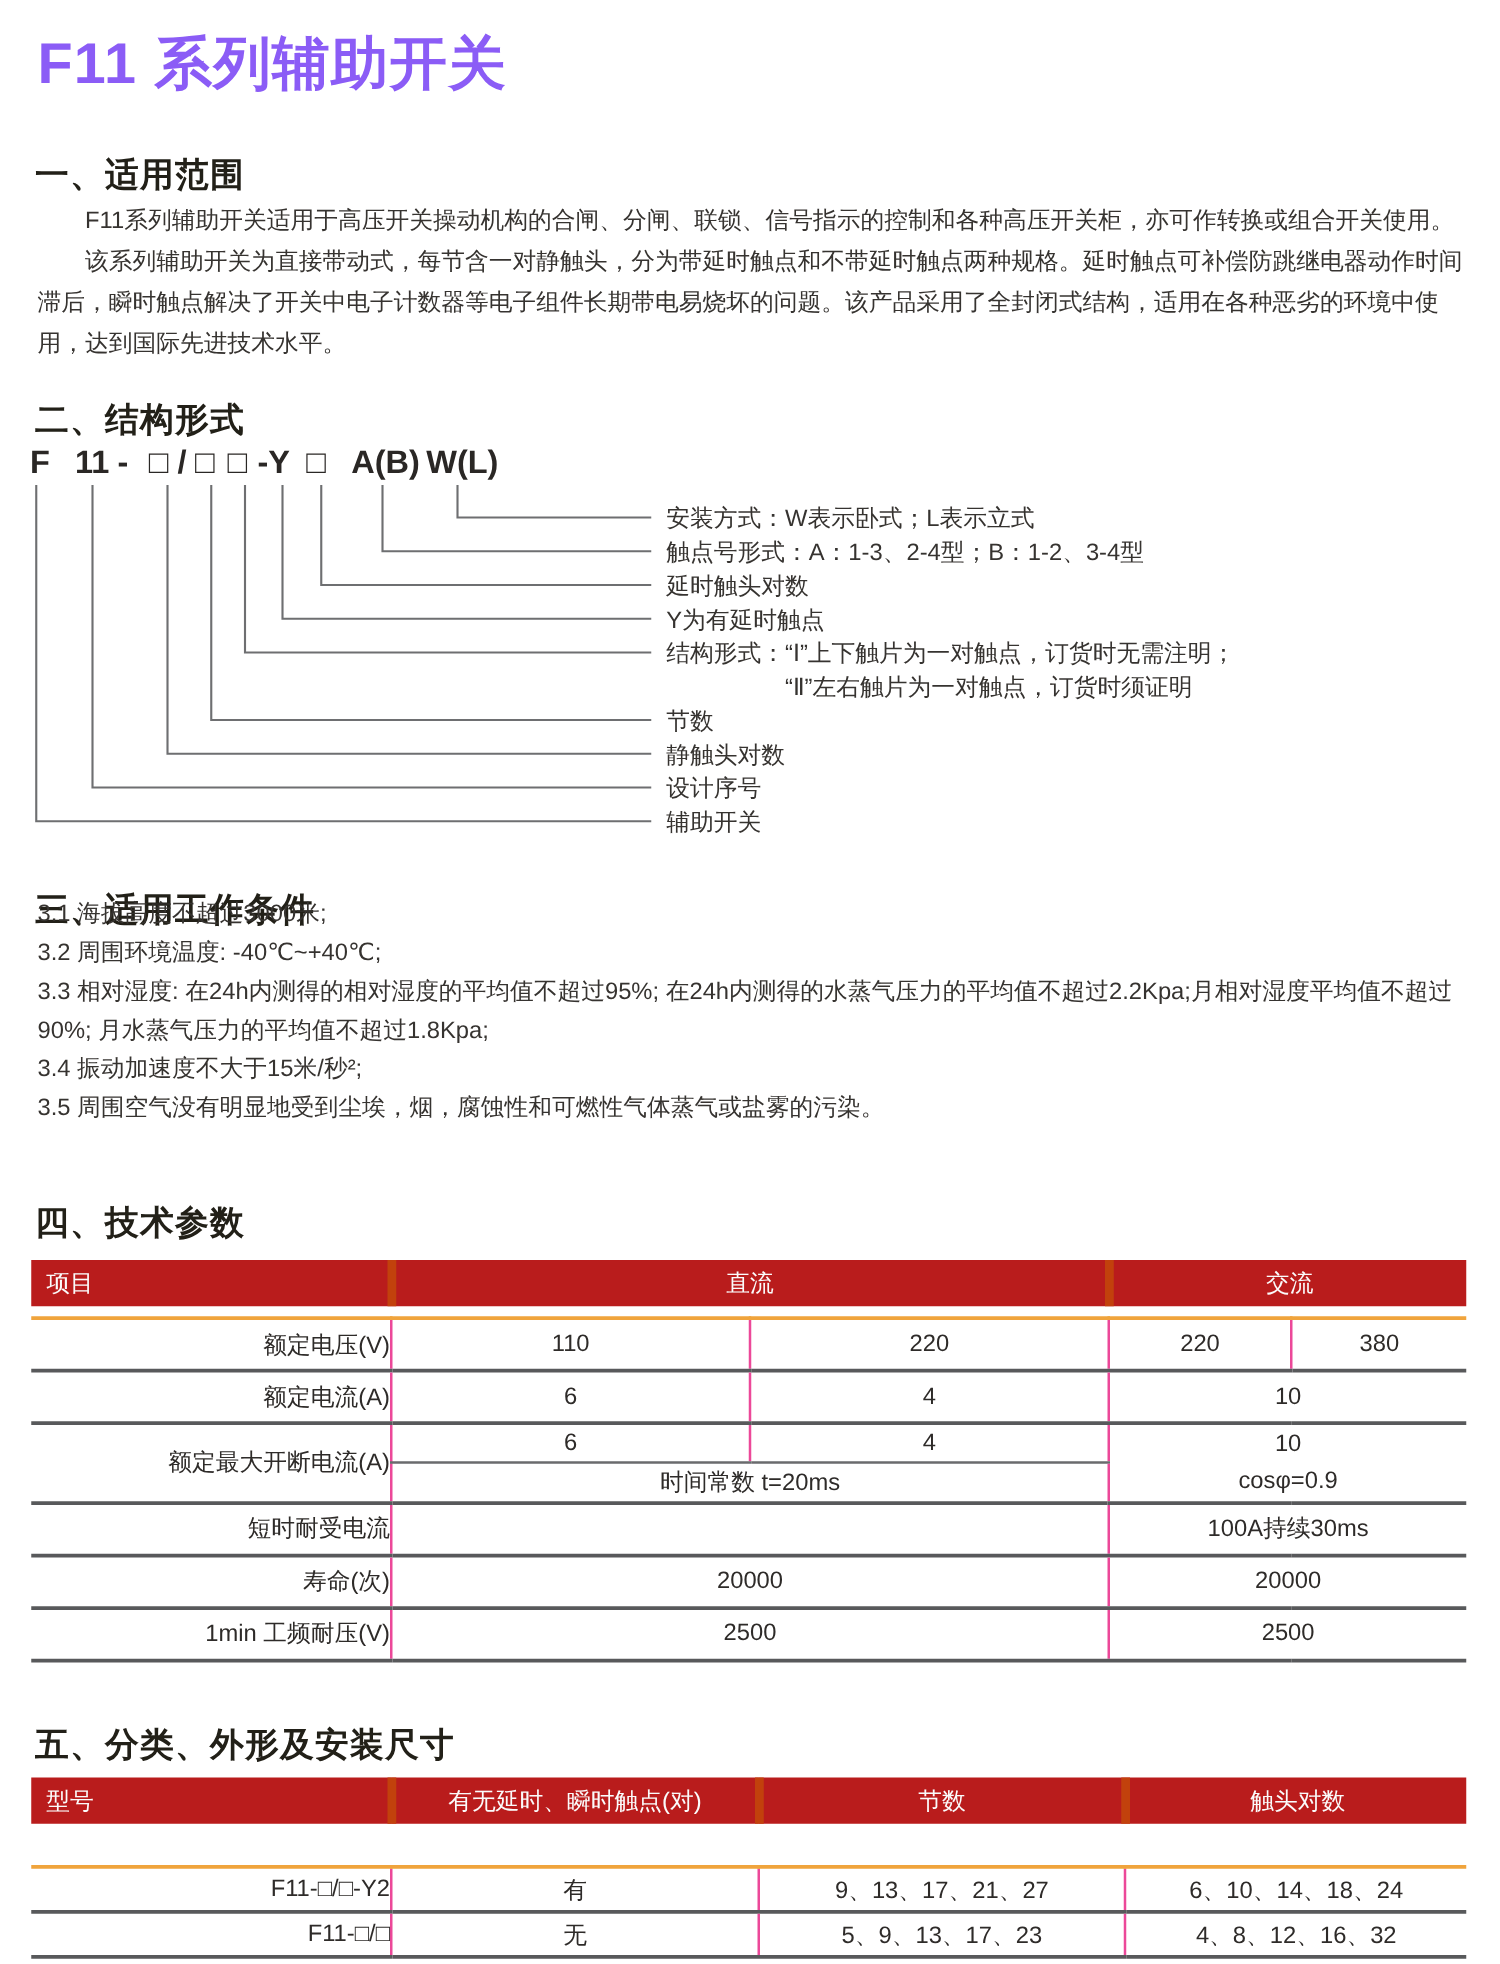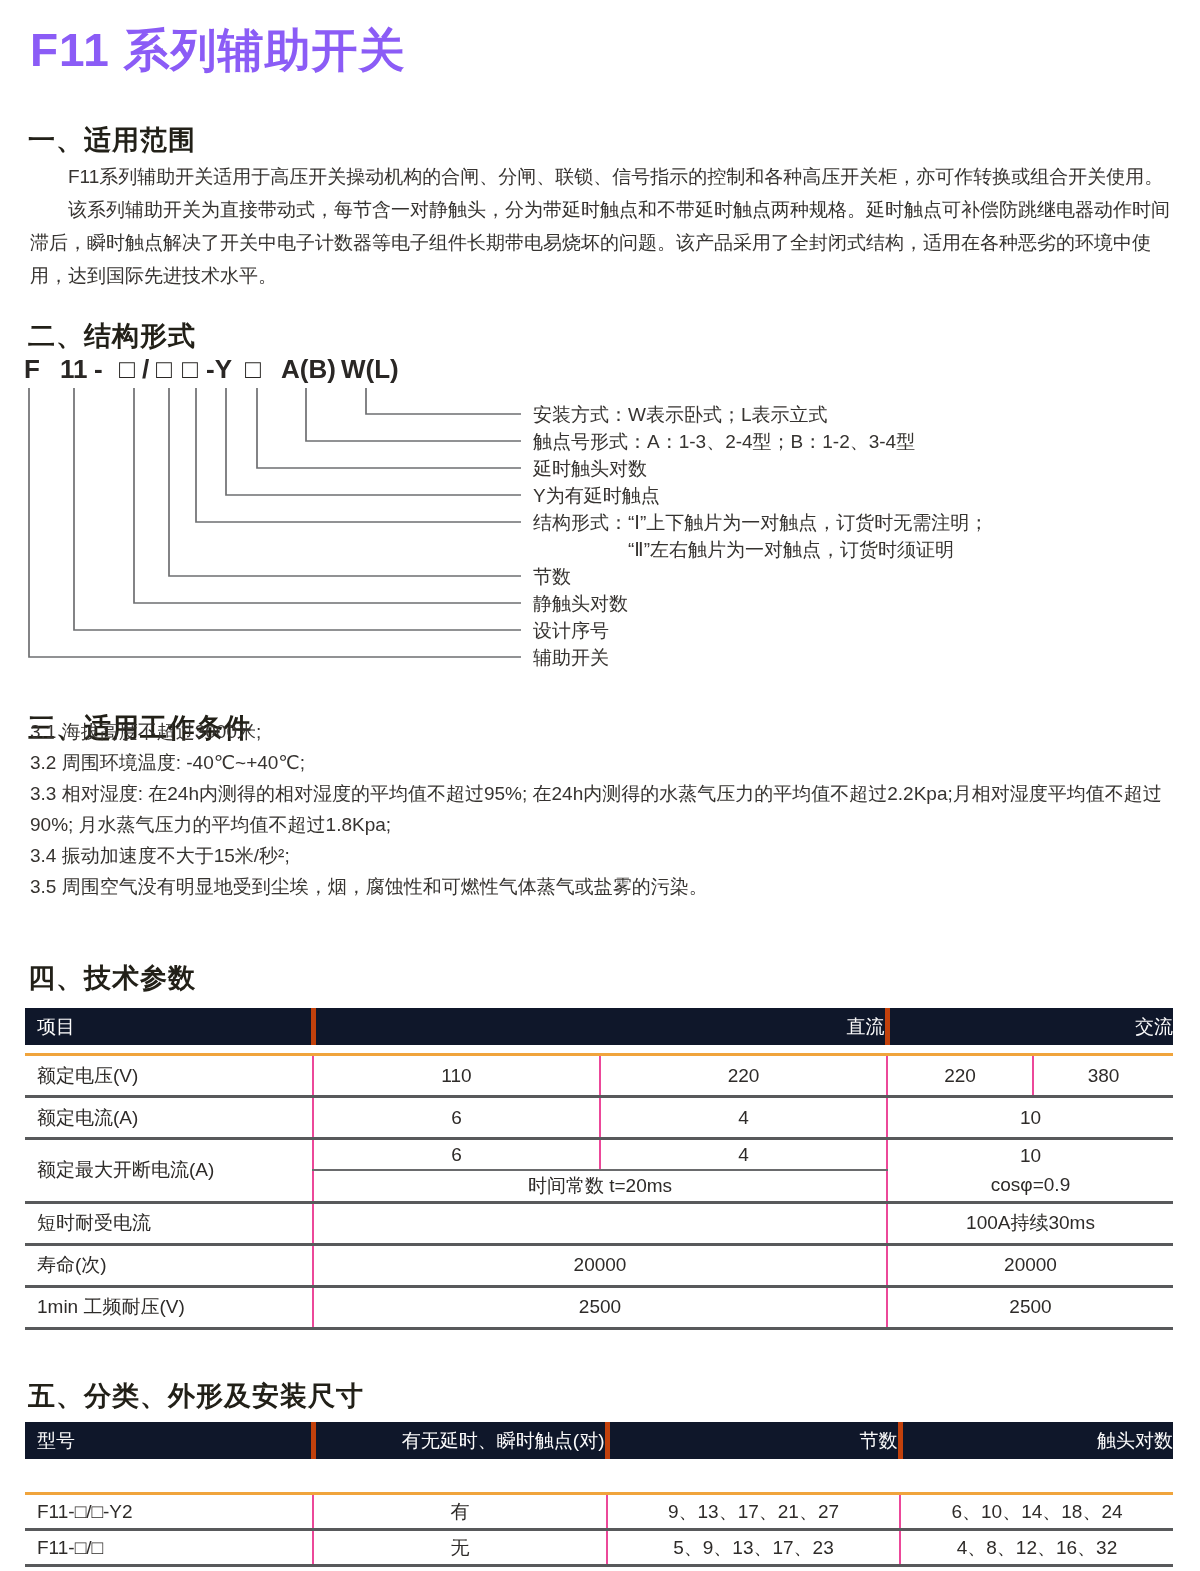--- a/index.html
+++ b/index.html
@@ -31,29 +31,29 @@
   .callout-line{fill:none;stroke:#6e6f71;stroke-width:1.7;}
   .callout-label{font-size:19px;fill:#363330;}
   
   #conditions-body{left:30px;top:716px;width:1140px;}
   .cond{margin:0;font-size:19px;line-height:31px;color:#363330;}
   
   table{border-collapse:collapse;table-layout:fixed;}
   #tech-table{left:25px;top:1008px;width:1148px;}
   #class-table{left:25px;top:1422px;width:1148px;}
   th{
-    background:#0f172a;color:#fbfbfb;font-weight:400;font-size:19px;
+    background:#b91c1c;color:#fbfbfb;font-weight:400;font-size:19px;
     height:37px;text-align:center;padding:0;
   }
   th.th-left{text-align:left;padding-left:12px;}
-  th.th-div{border-left:5px solid #c2410c;text-align:right;}
+  th.th-div{border-left:7px solid #c2410c;}
   .sep-row td{height:8px;border-bottom:3px solid #f0a43c;padding:0;}
   td{font-size:19px;text-align:center;padding:0;color:#2e2b29;
      border-bottom:3px solid #58595b;height:39px;}
-  td.lbl{text-align:left;padding-left:12px;}
+  td.lbl{text-align:right;padding-left:12px;}
   td.vl{border-left:2px solid #ec4899;}
   tr.subrow-a td{height:29px;border-bottom:2px solid #6a6b6d;}
   tr.subrow-a td.ac-merged{border-bottom:3px solid #58595b;}
   td.ac-merged div{line-height:29px;}
   #class-table td{height:33px;margin-top:28px;}
 </style>
 </head>
 <body>
 
 <div>

